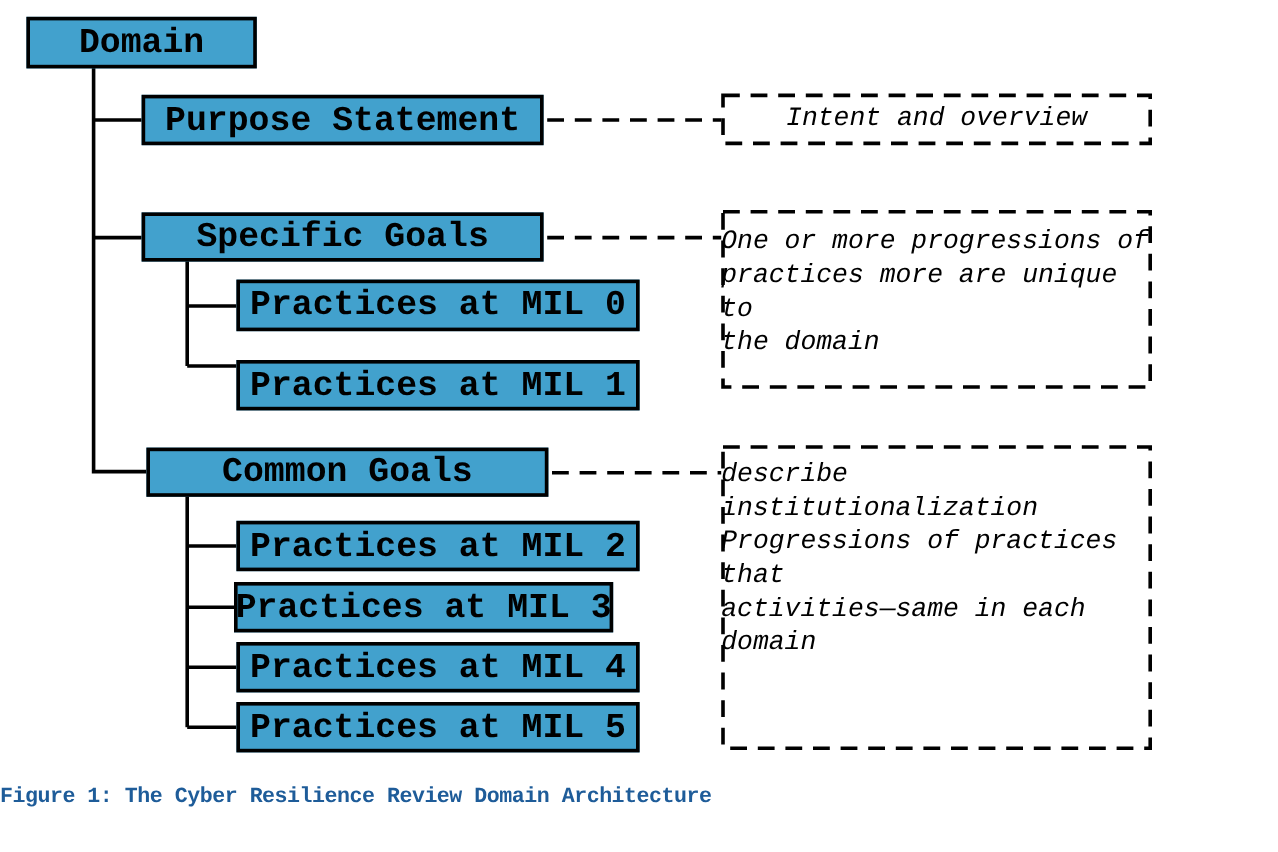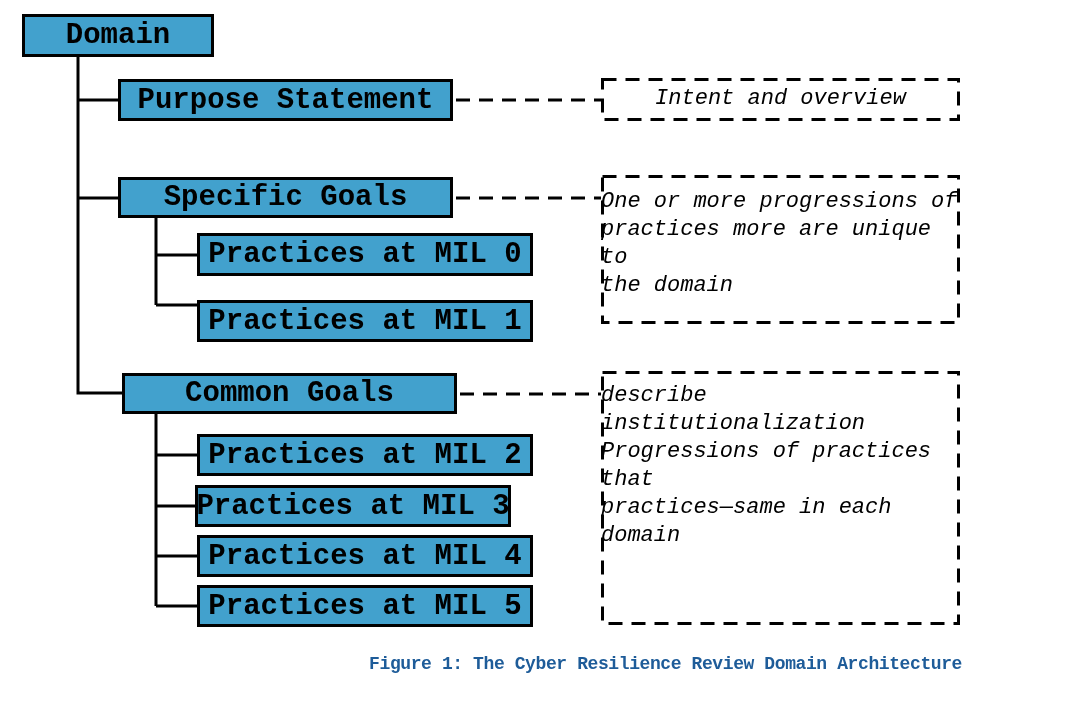--- a/index.html
+++ b/index.html
@@ -31,21 +31,21 @@
     white-space:nowrap;
   }
   .note{
     position:absolute;box-sizing:border-box;
     font-style:italic;font-size:22px;color:var(--text-color);
     line-height:28px;
   }
   .note-center{display:flex;align-items:center;justify-content:center;}
   .caption{
     position:absolute;left:0;top:654px;width:962px;
-    text-align:right;
+    text-align:left;
     color:var(--caption-color);
     font-weight:bold;font-size:18px;letter-spacing:-0.4px;
   }
 </style>
 </head>
 <body>
 
 <div class="stage">
 
   <svg class="lines" width="1065" height="710" viewBox="0 0 1065 710">
@@ -117,19 +117,19 @@
 
   <div class="note" style="left:601px;top:188px;width:359px">
     <div>One or more progressions of</div>
     <div>practices more are unique to</div>
     <div>the domain</div>
   </div>
 
   <div class="note" style="left:601px;top:382px;width:359px">
     <div>describe institutionalization</div>
     <div>Progressions of practices that</div>
-    <div>practices—same in each</div>
+    <div>activities—same in each</div>
     <div>domain</div>
   </div>
 
   <div class="caption">Figure 1: The Cyber Resilience Review Domain Architecture</div>
 
 </div>
 
 </body></html>

